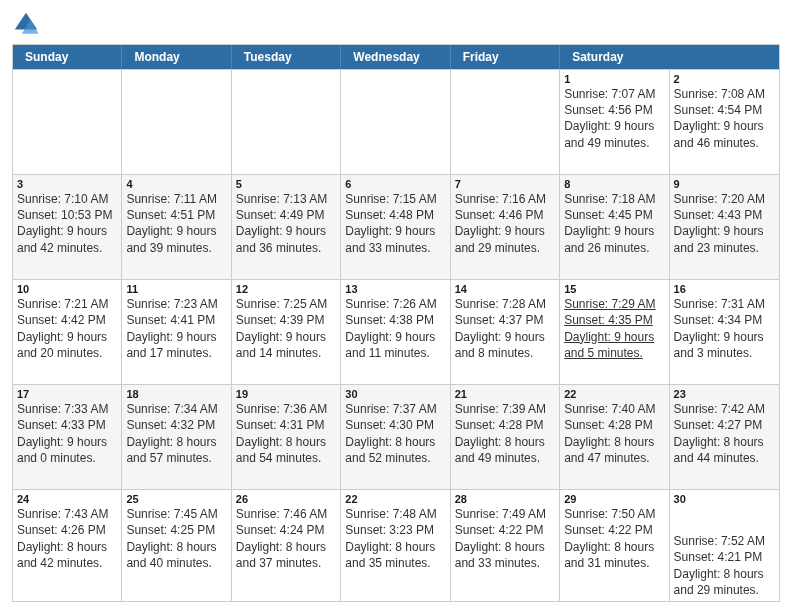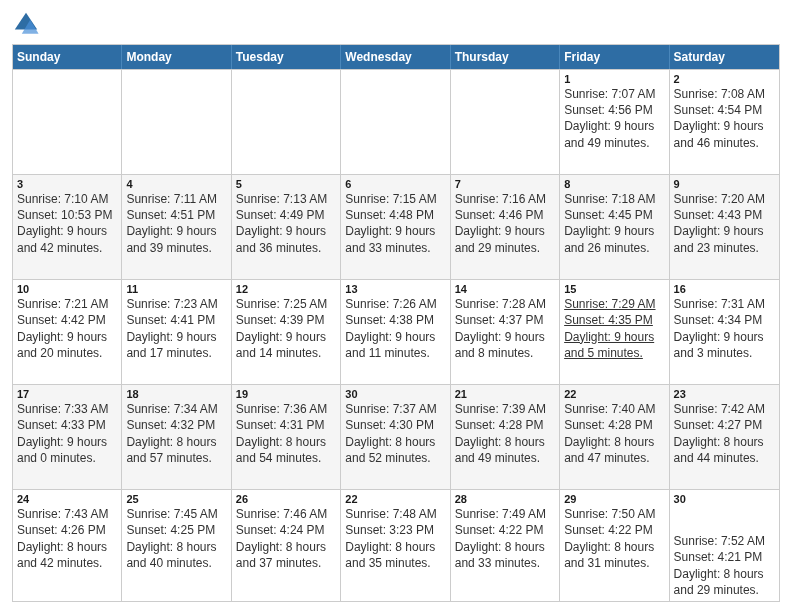--- a/index.html
+++ b/index.html
@@ -59,21 +59,21 @@
     }
     .cal-header-row {
       display: grid;
       grid-template-columns: repeat(7, 1fr);
       background: #2e6da4;
     }
     .cal-header-cell {
       color: #fff;
       font-size: 12px;
       font-weight: bold;
-      padding: 5px 4px;
+      padding: 5px 12px;
       text-align: left;
       border-right: 1px solid #4a87bb;
     }
     .cal-header-cell:last-child { border-right: none; }
     .cal-body {
       flex: 1;
       display: flex;
       flex-direction: column;
     }
     .cal-row {
@@ -127,21 +127,20 @@
       <div class="subtitle"></div>
     </div>
   </div>
 
   <div class="calendar">
     <div class="cal-header-row">
       <div class="cal-header-cell">Sunday</div>
       <div class="cal-header-cell">Monday</div>
       <div class="cal-header-cell">Tuesday</div>
       <div class="cal-header-cell">Wednesday</div>
-      <div class="cal-header-cell">Thursday</div>
       <div class="cal-header-cell">Friday</div>
       <div class="cal-header-cell">Saturday</div>
     </div>
     <div class="cal-body" id="cal-body">
     <div class="cal-row">
           <div class="cal-cell"></div>
           <div class="cal-cell"></div>
           <div class="cal-cell"></div>
           <div class="cal-cell"></div>
           <div class="cal-cell"></div>

